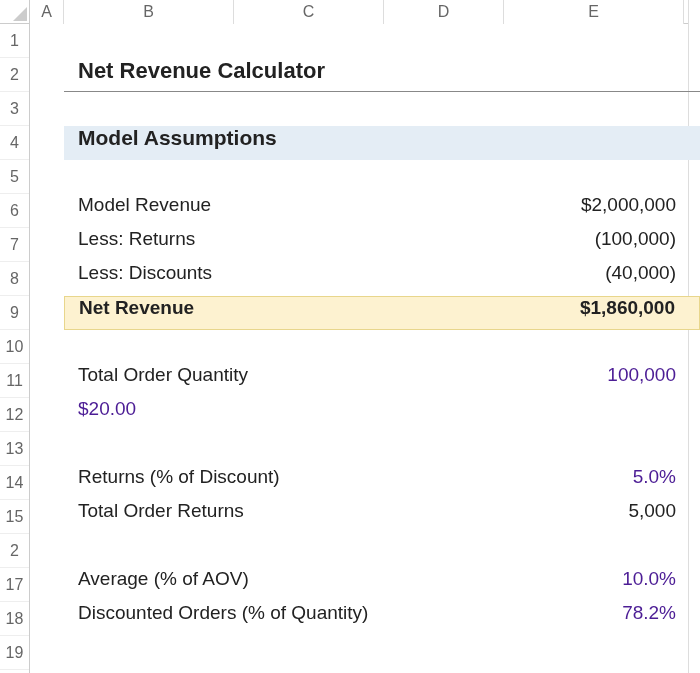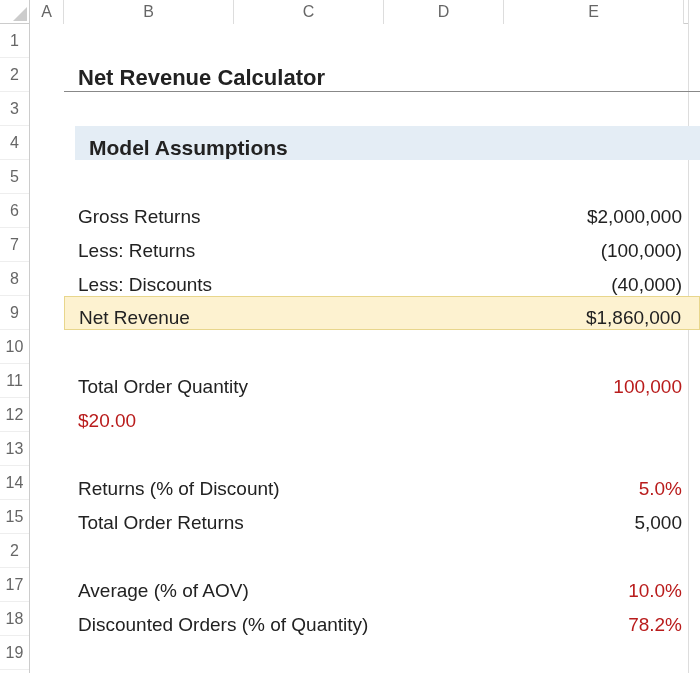--- a/index.html
+++ b/index.html
@@ -33,31 +33,31 @@
     .row-header {
       height: 34px; display: flex; align-items: center; justify-content: center;
       color: #666; font-size: 16px; border-bottom: 1px solid #eee;
     }
     .grid {
       position: absolute; top: 24px; left: 30px; right: 0; bottom: 0;
     }
     .row { height: 34px; display: flex; align-items: center; position: relative; }
     .cell-a { width: 34px; flex-shrink: 0; }
     .content {
-      flex: 1; height: 100%; display: flex; align-items: flex-end;
-      padding-left: 14px; padding-right: 18px; font-size: 19px; color: #222;
+      flex: 1; height: 100%; display: flex; align-items: flex-start;
+      padding-left: 14px; padding-right: 24px; font-size: 19px; color: #222;
     }
     .content .label { flex: 1; }
     .content .value { text-align: right; white-space: nowrap; }
     .title { font-size: 22px; font-weight: bold; border-bottom: 1.5px solid #888; }
     .section-header {
-      font-size: 21px; font-weight: bold; background: #e4edf5; margin-left: 11px;
-    }
-    .highlight { background: #fdf2d0; border: 1px solid #e8d68c; font-weight: normal; }
-    .blue-val { color: #b91c1c; }
+      font-size: 21px; font-weight: bold; background: #e4edf5;
+    }
+    .highlight { background: #fdf2d0; border: 1px solid #e8d68c; font-weight: bold; }
+    .blue-val { color: #4c1d95; }
     .col-right-edge {
       position: absolute; top: 0; right: 0; width: 12px; height: 100%;
       border-left: 1px solid #ddd; background: #fff;
     }
   </style>
 </head>
 <body>
 
 <div class="sheet">
 
@@ -117,21 +117,21 @@
       <div class="content section-header">
         <span class="label">Model Assumptions</span>
       </div>
     </div>
 
     <div class="row"></div>
 
     <div class="row">
       <div class="cell-a"></div>
       <div class="content">
-        <span class="label">Gross Returns</span>
+        <span class="label">Model Revenue</span>
         <span class="value">$2,000,000</span>
       </div>
     </div>
 
     <div class="row">
       <div class="cell-a"></div>
       <div class="content">
         <span class="label">Less: Returns</span>
         <span class="value">(100,000)</span>
       </div>

